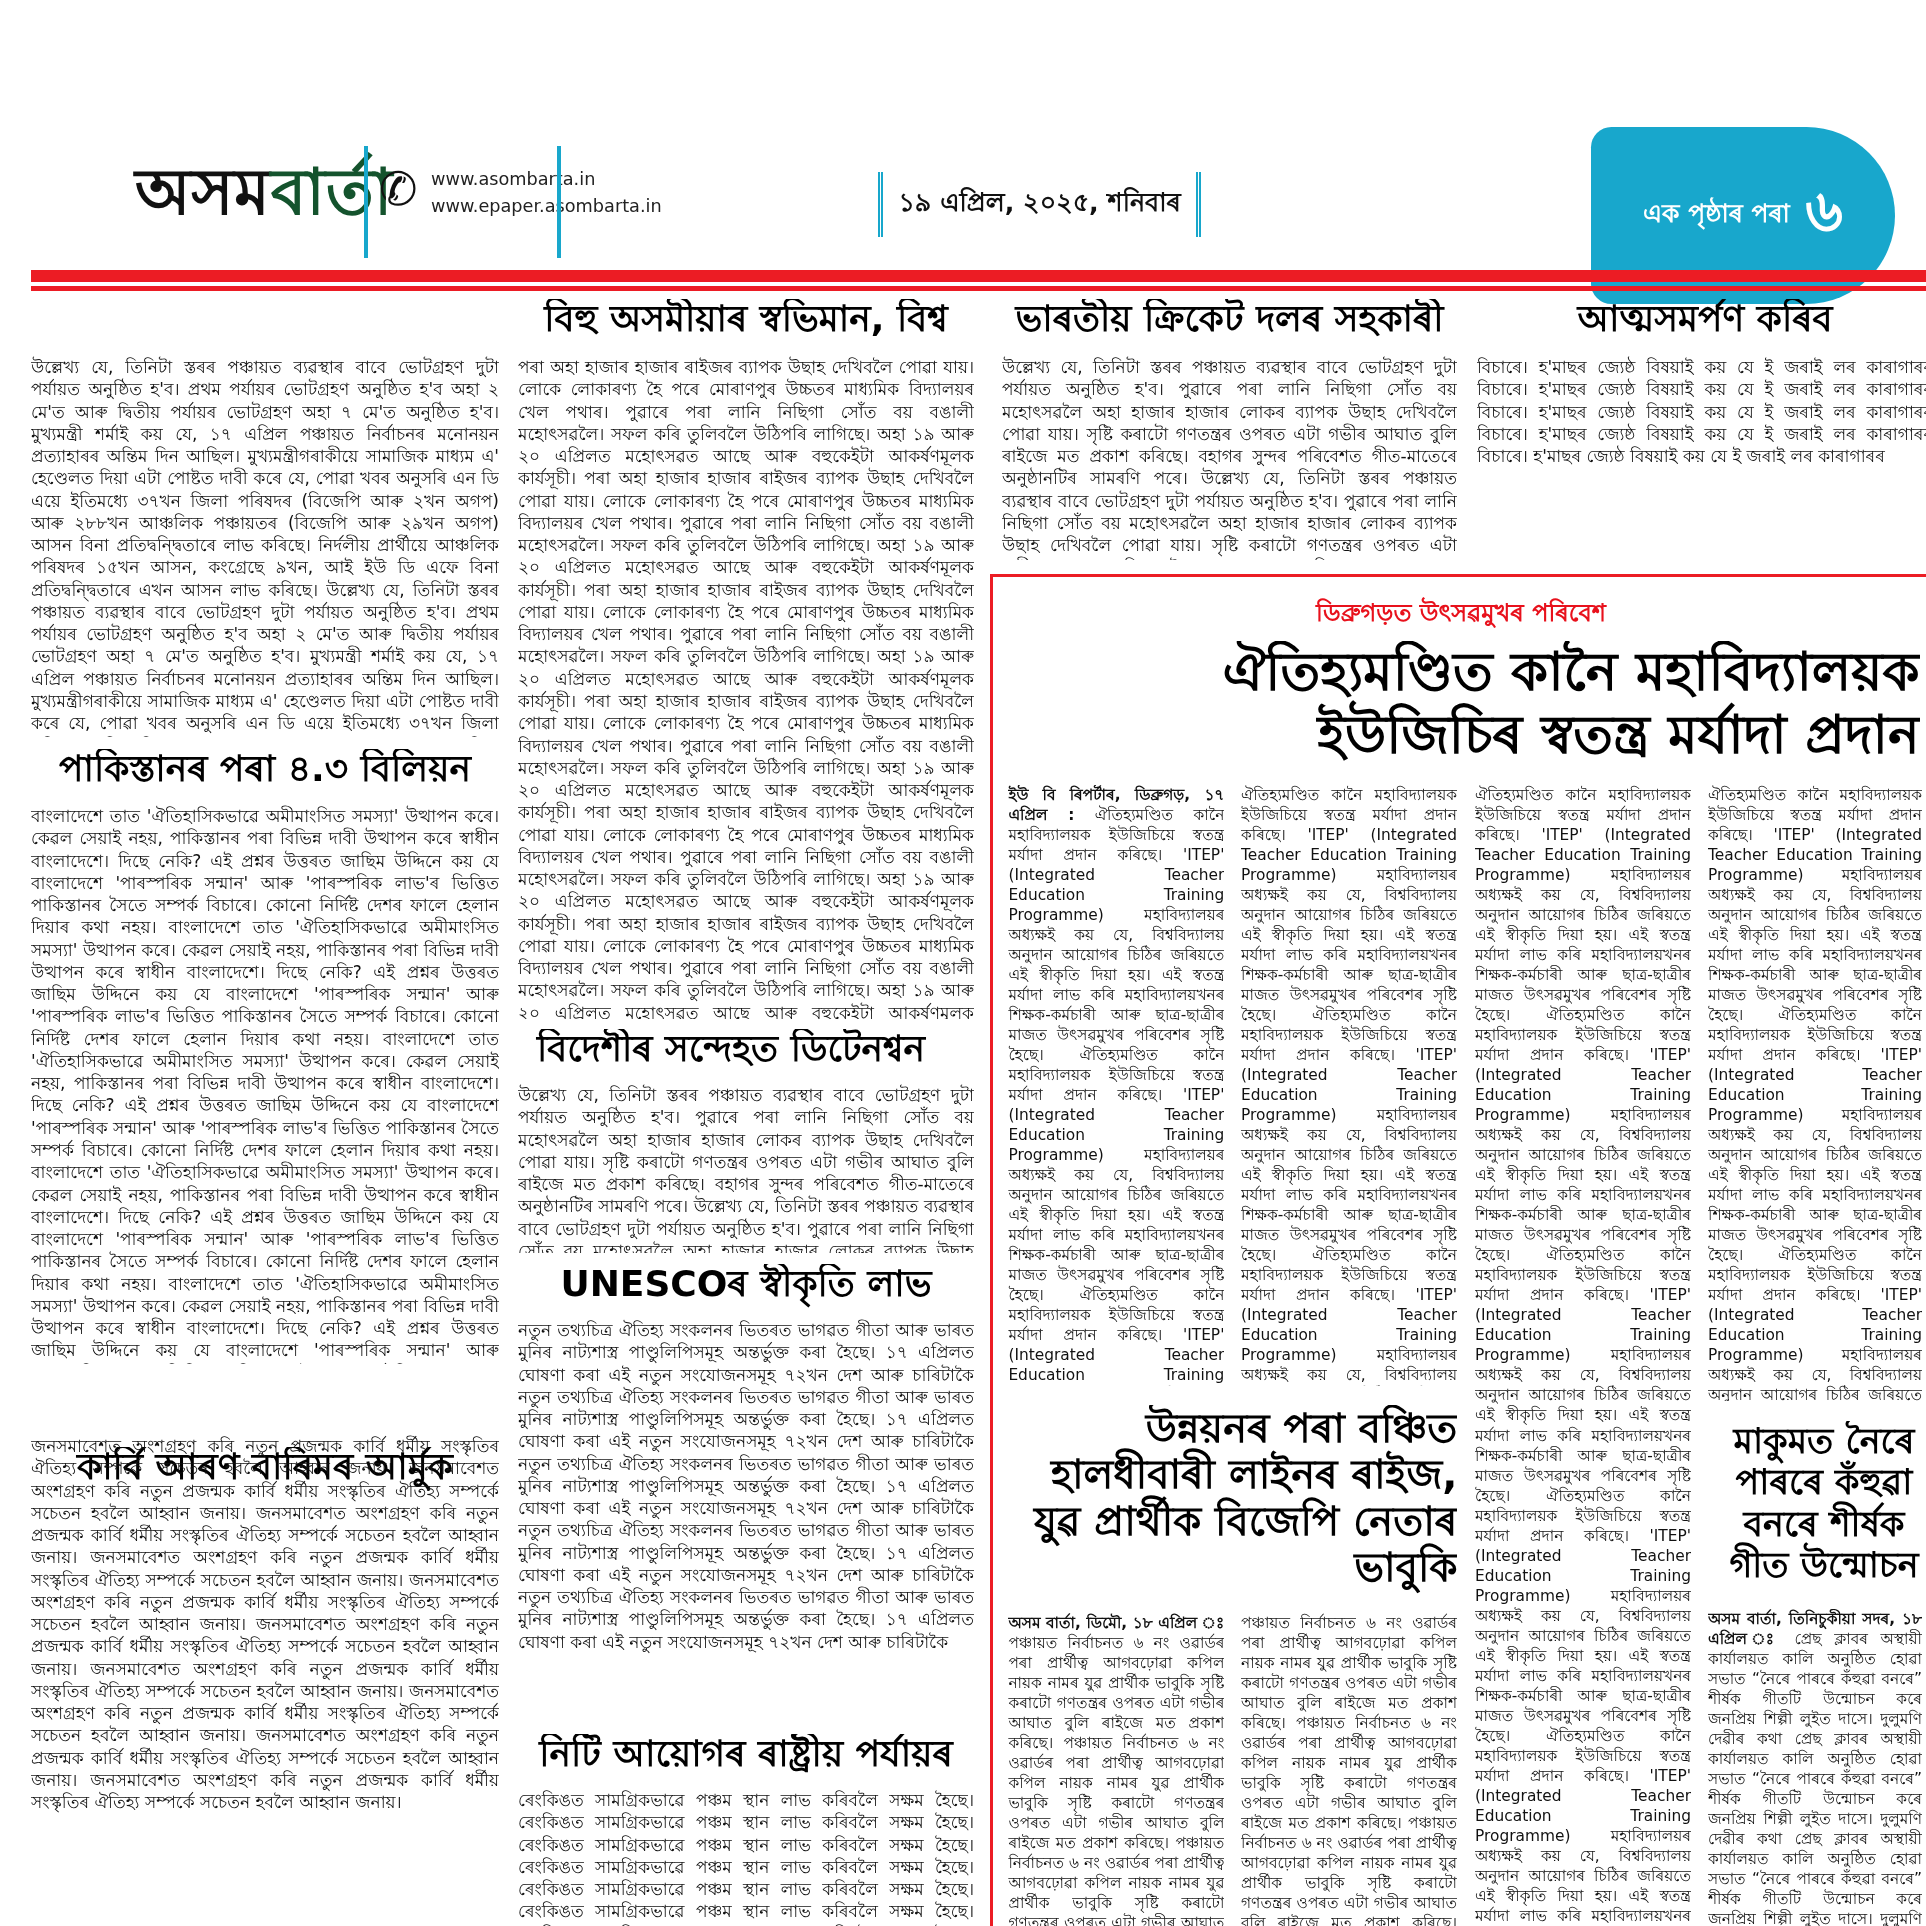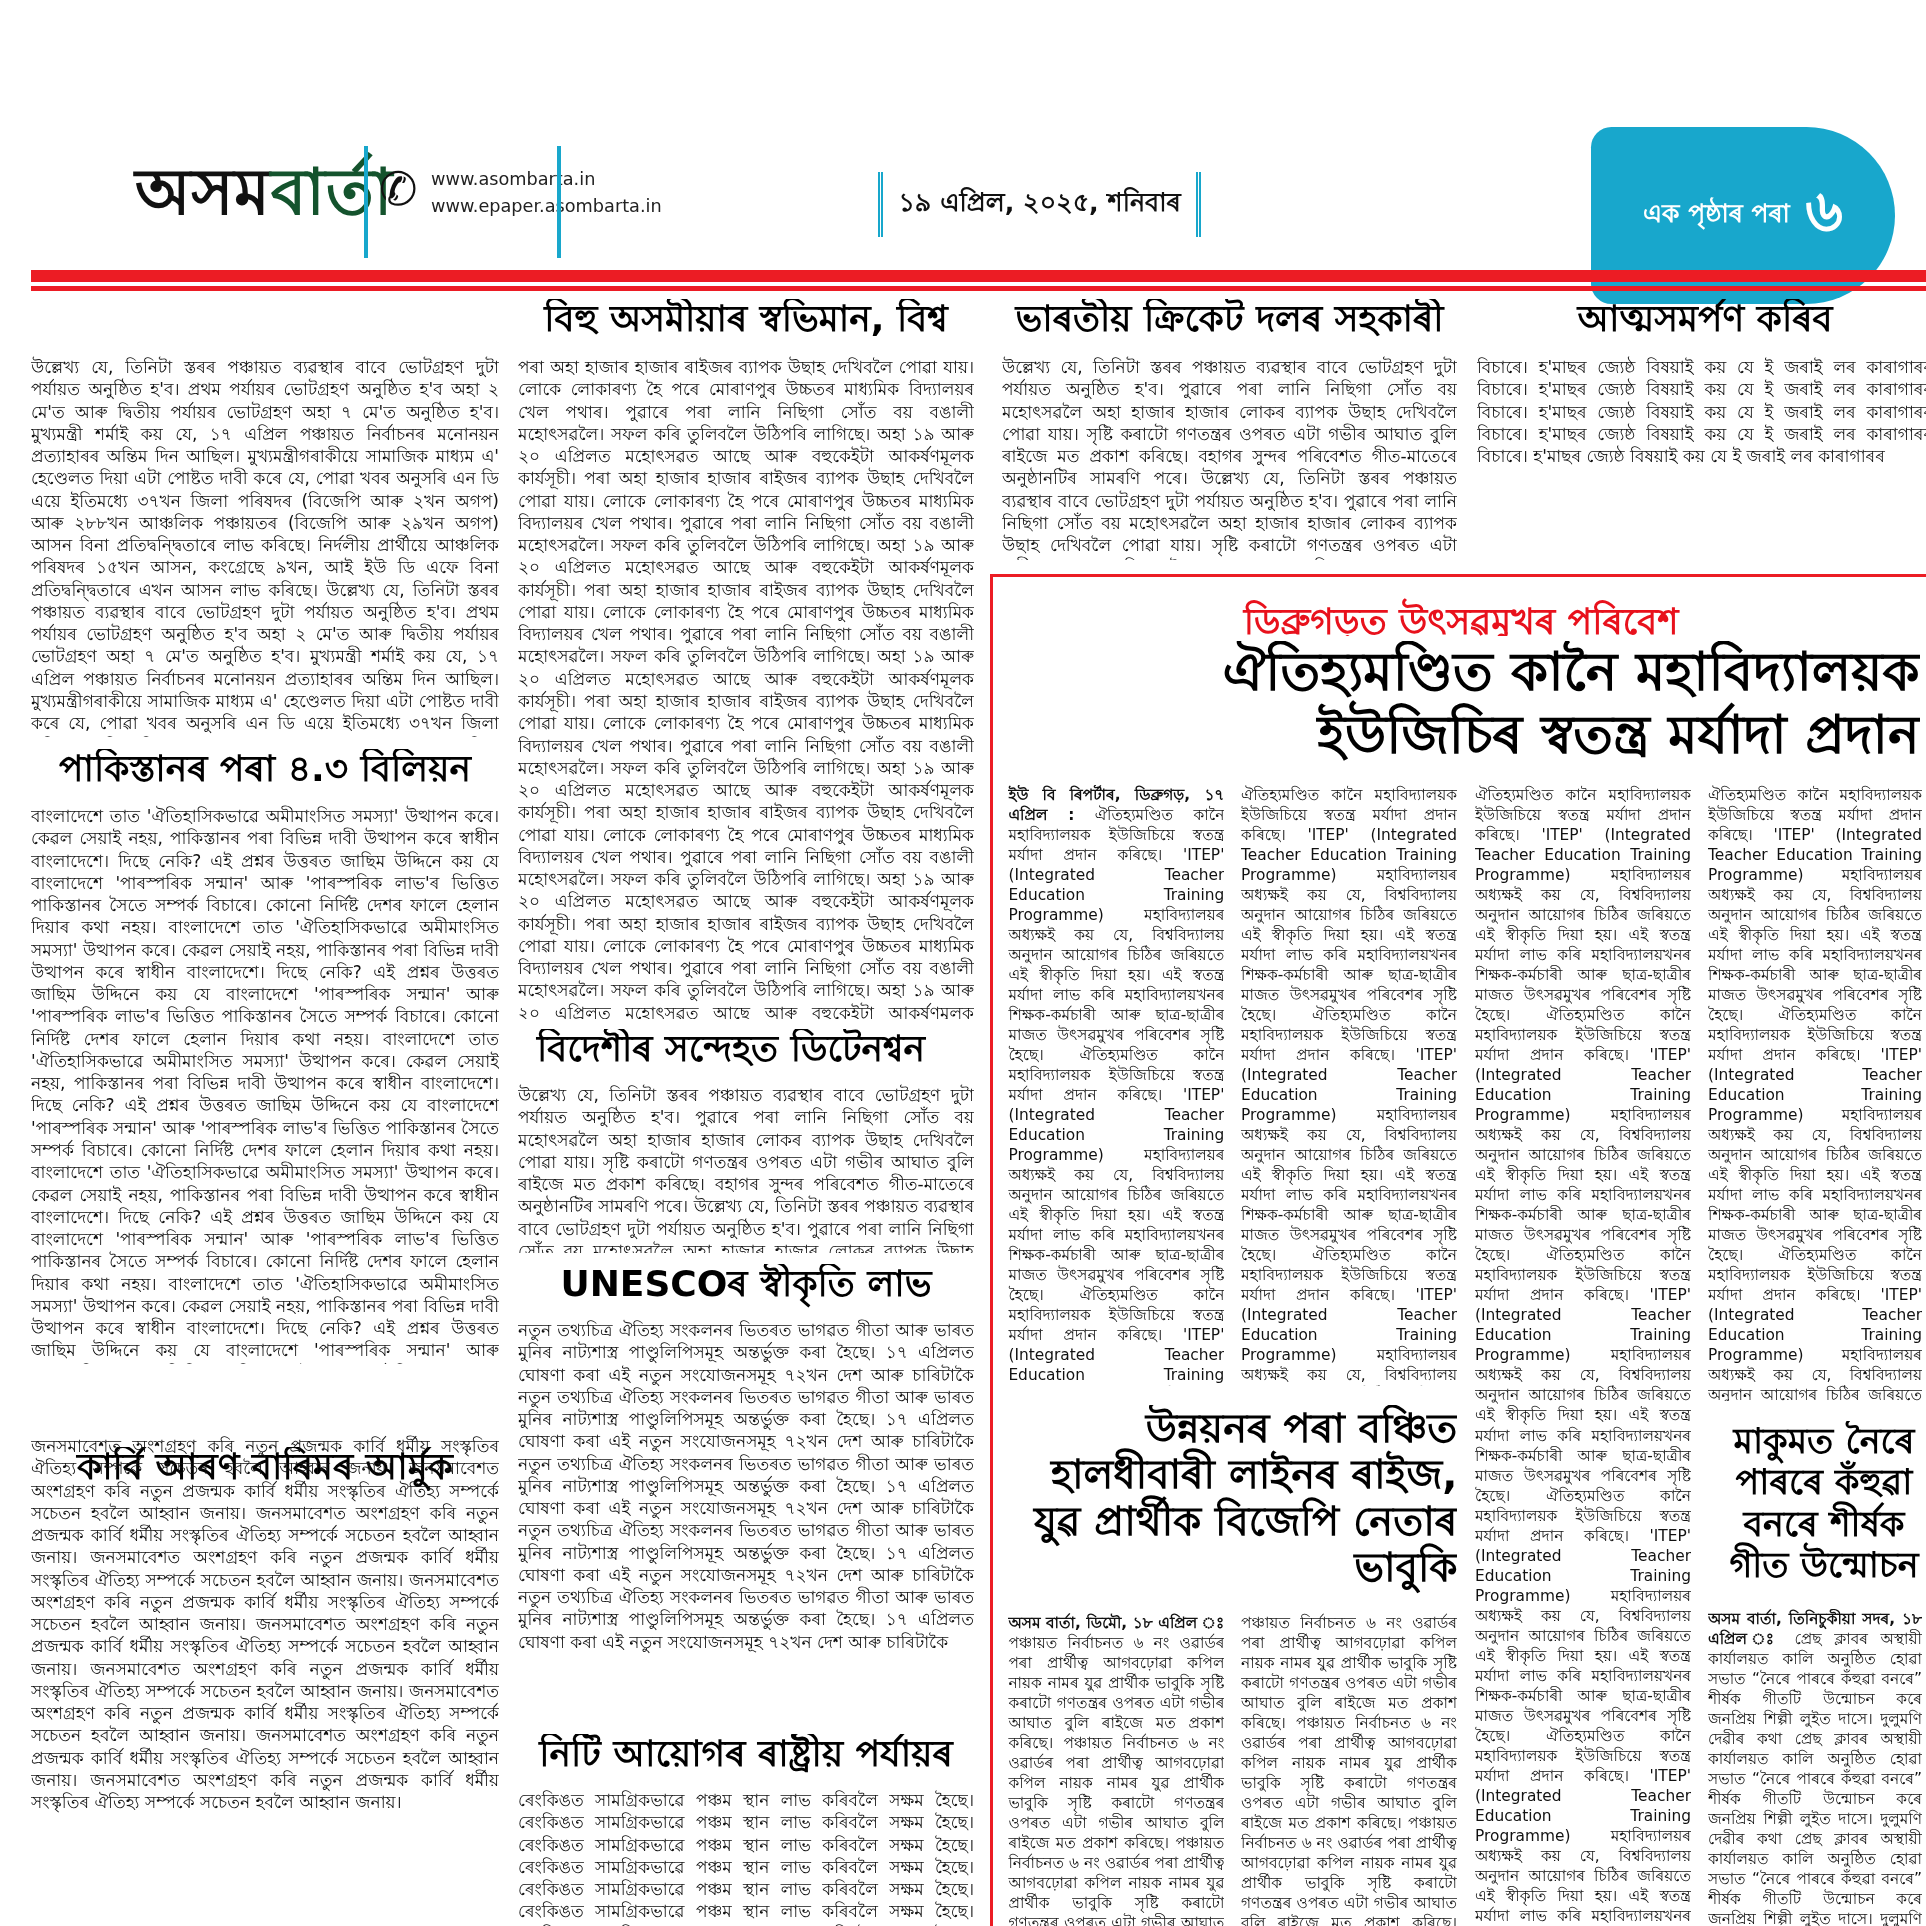--- a/index.html
+++ b/index.html
@@ -21,21 +21,21 @@
   .badge .lbl{font-size:25px;font-weight:bold;}
   .badge .num{font-size:58px;font-weight:bold;}
   .rule{background:#ec1c24;}
   
   .hd{font-weight:800;text-align:center;font-size:36px;line-height:1.12;overflow:hidden;color:#000;}
   .bd{font-size:17px;line-height:1.31;text-align:justify;overflow:hidden;color:#111;
       word-break:break-word;}
   .byline{font-weight:bold;}
   
   .fbox{border:3.5px solid #ec1c24;background:#fff;}
-  .kicker{color:#e8111c;font-weight:bold;font-size:36px;text-align:center;overflow:hidden;}
+  .kicker{color:#e8111c;font-weight:bold;font-size:24px;text-align:center;overflow:hidden;}
   .bighead{font-weight:900;font-size:53px;line-height:1.18;text-align:right;overflow:hidden;color:#000;}
   .bhd{font-weight:800;text-align:center;font-size:40px;line-height:1.16;overflow:hidden;color:#000;}
   .shd{font-weight:800;text-align:center;font-size:35px;line-height:1.18;overflow:hidden;color:#000;}
   .bbd{font-size:15.4px;line-height:1.3;text-align:justify;overflow:hidden;color:#111;word-break:break-word;}
 </style>
 </head>
 <body>
 
 <div class="page">
 

